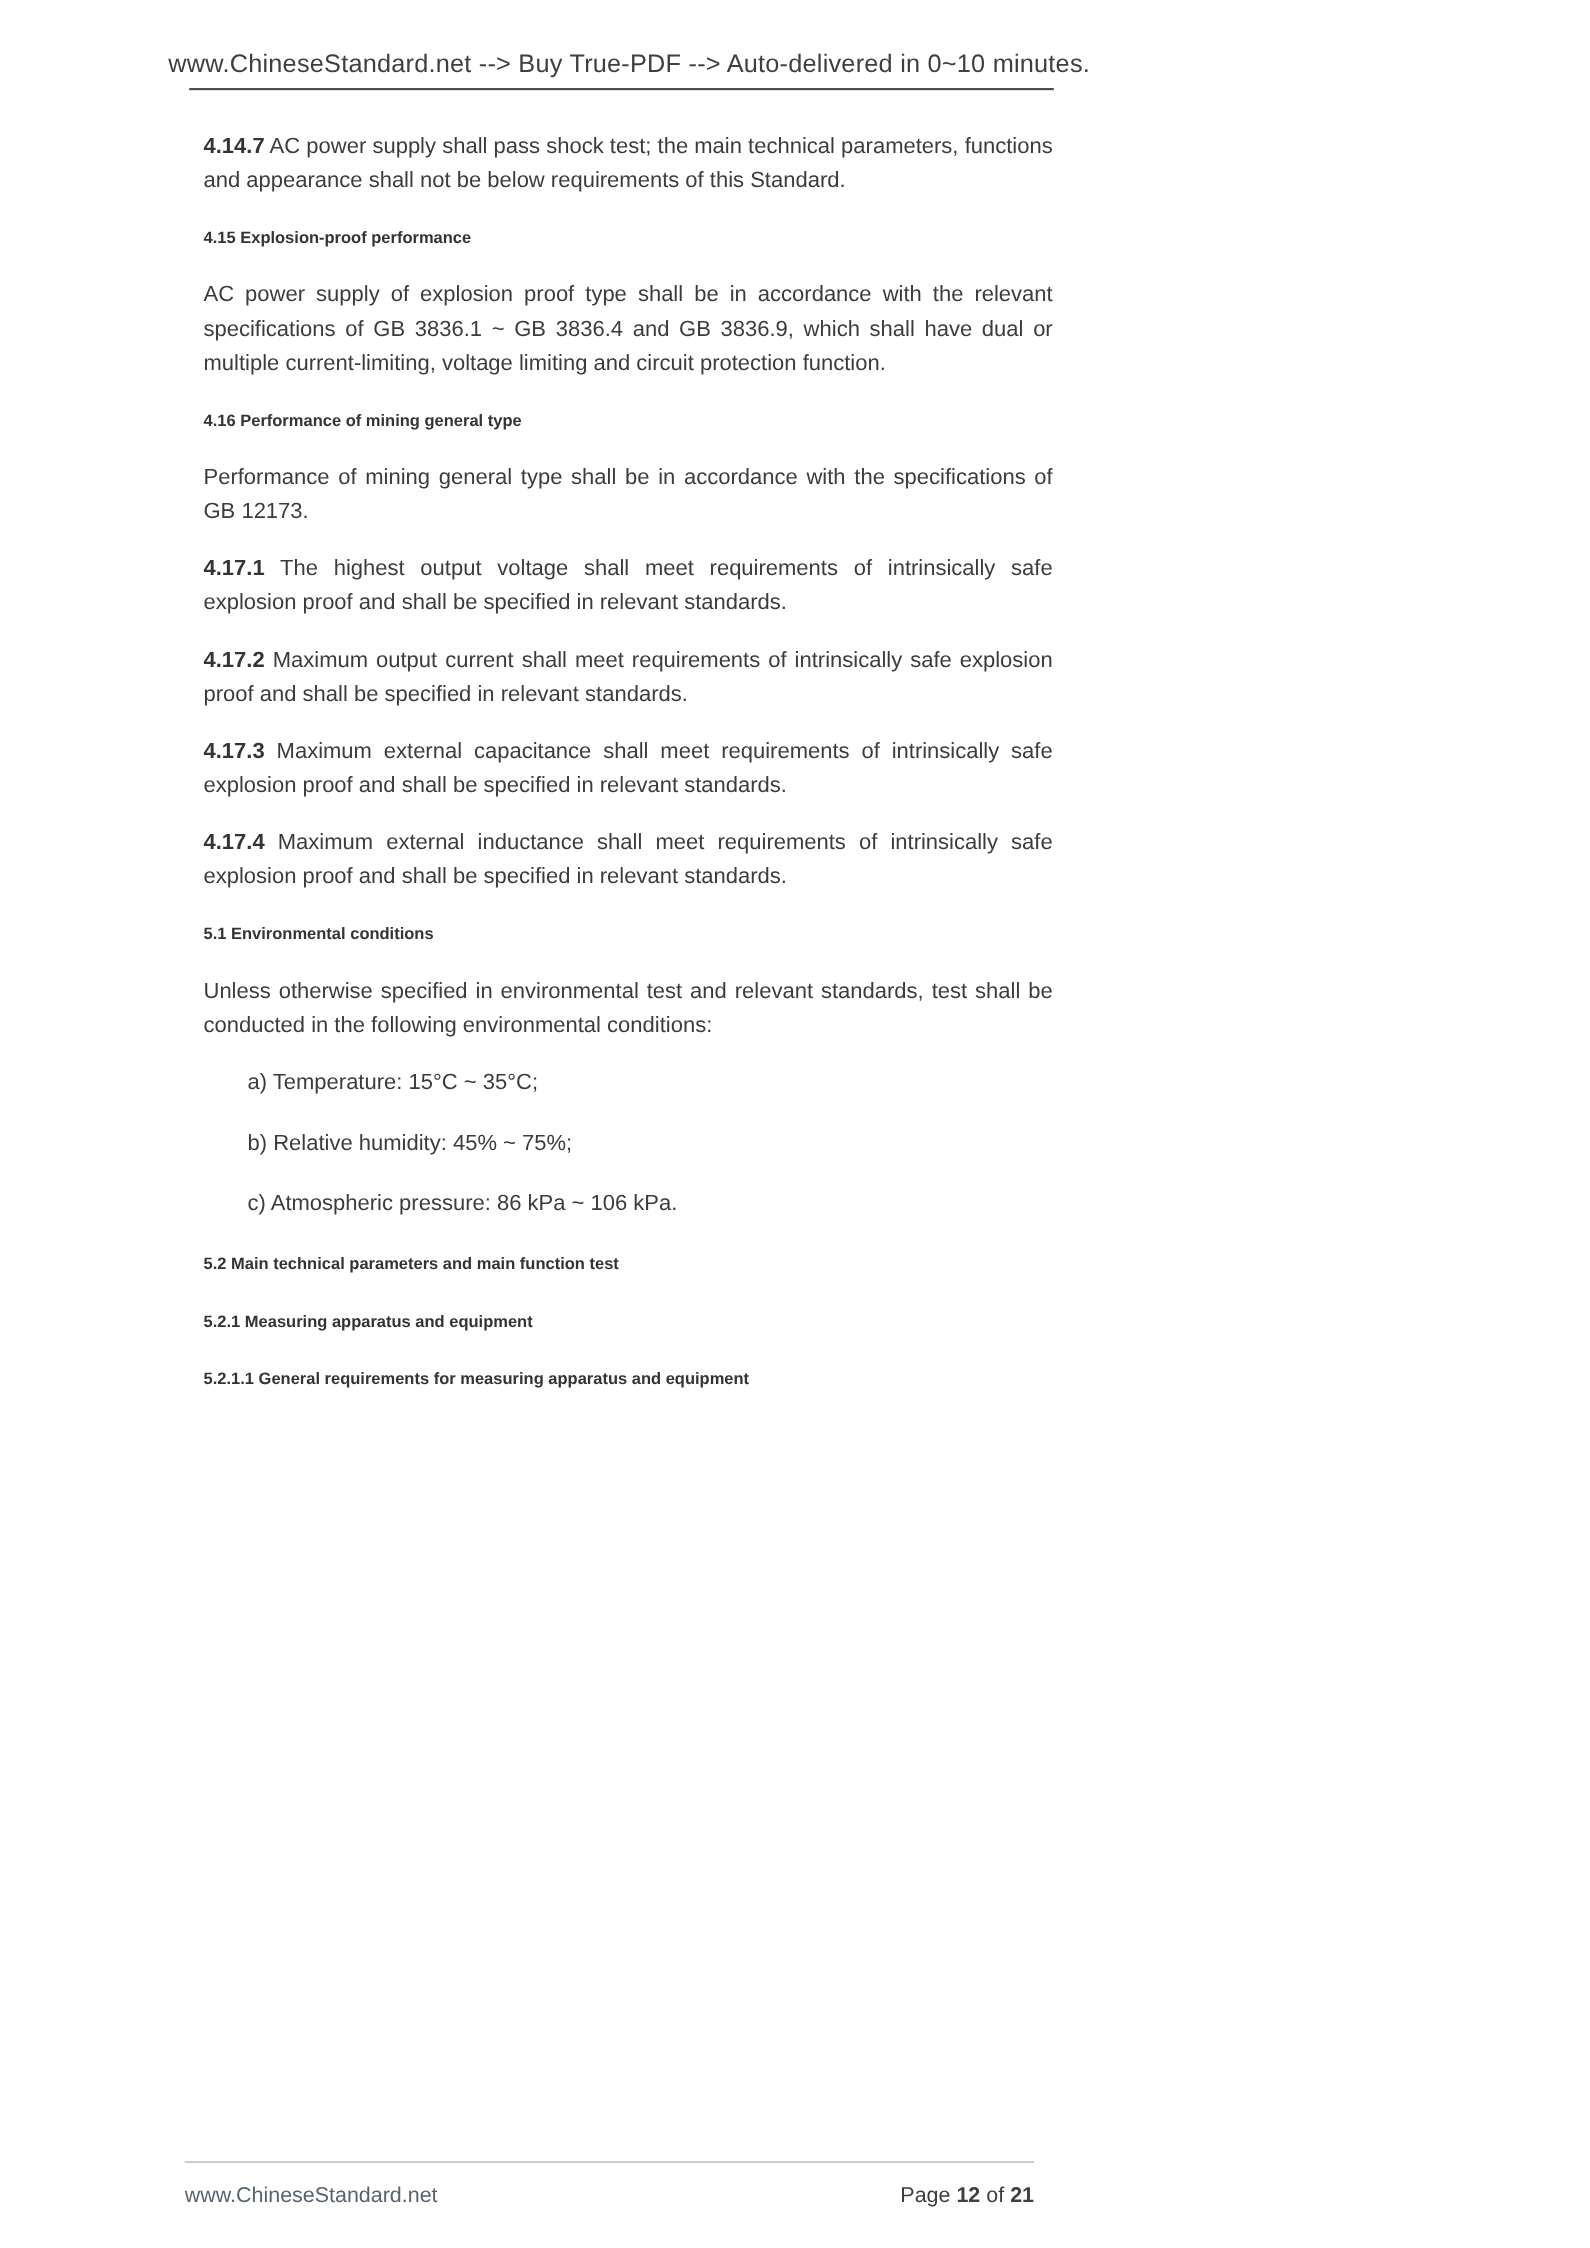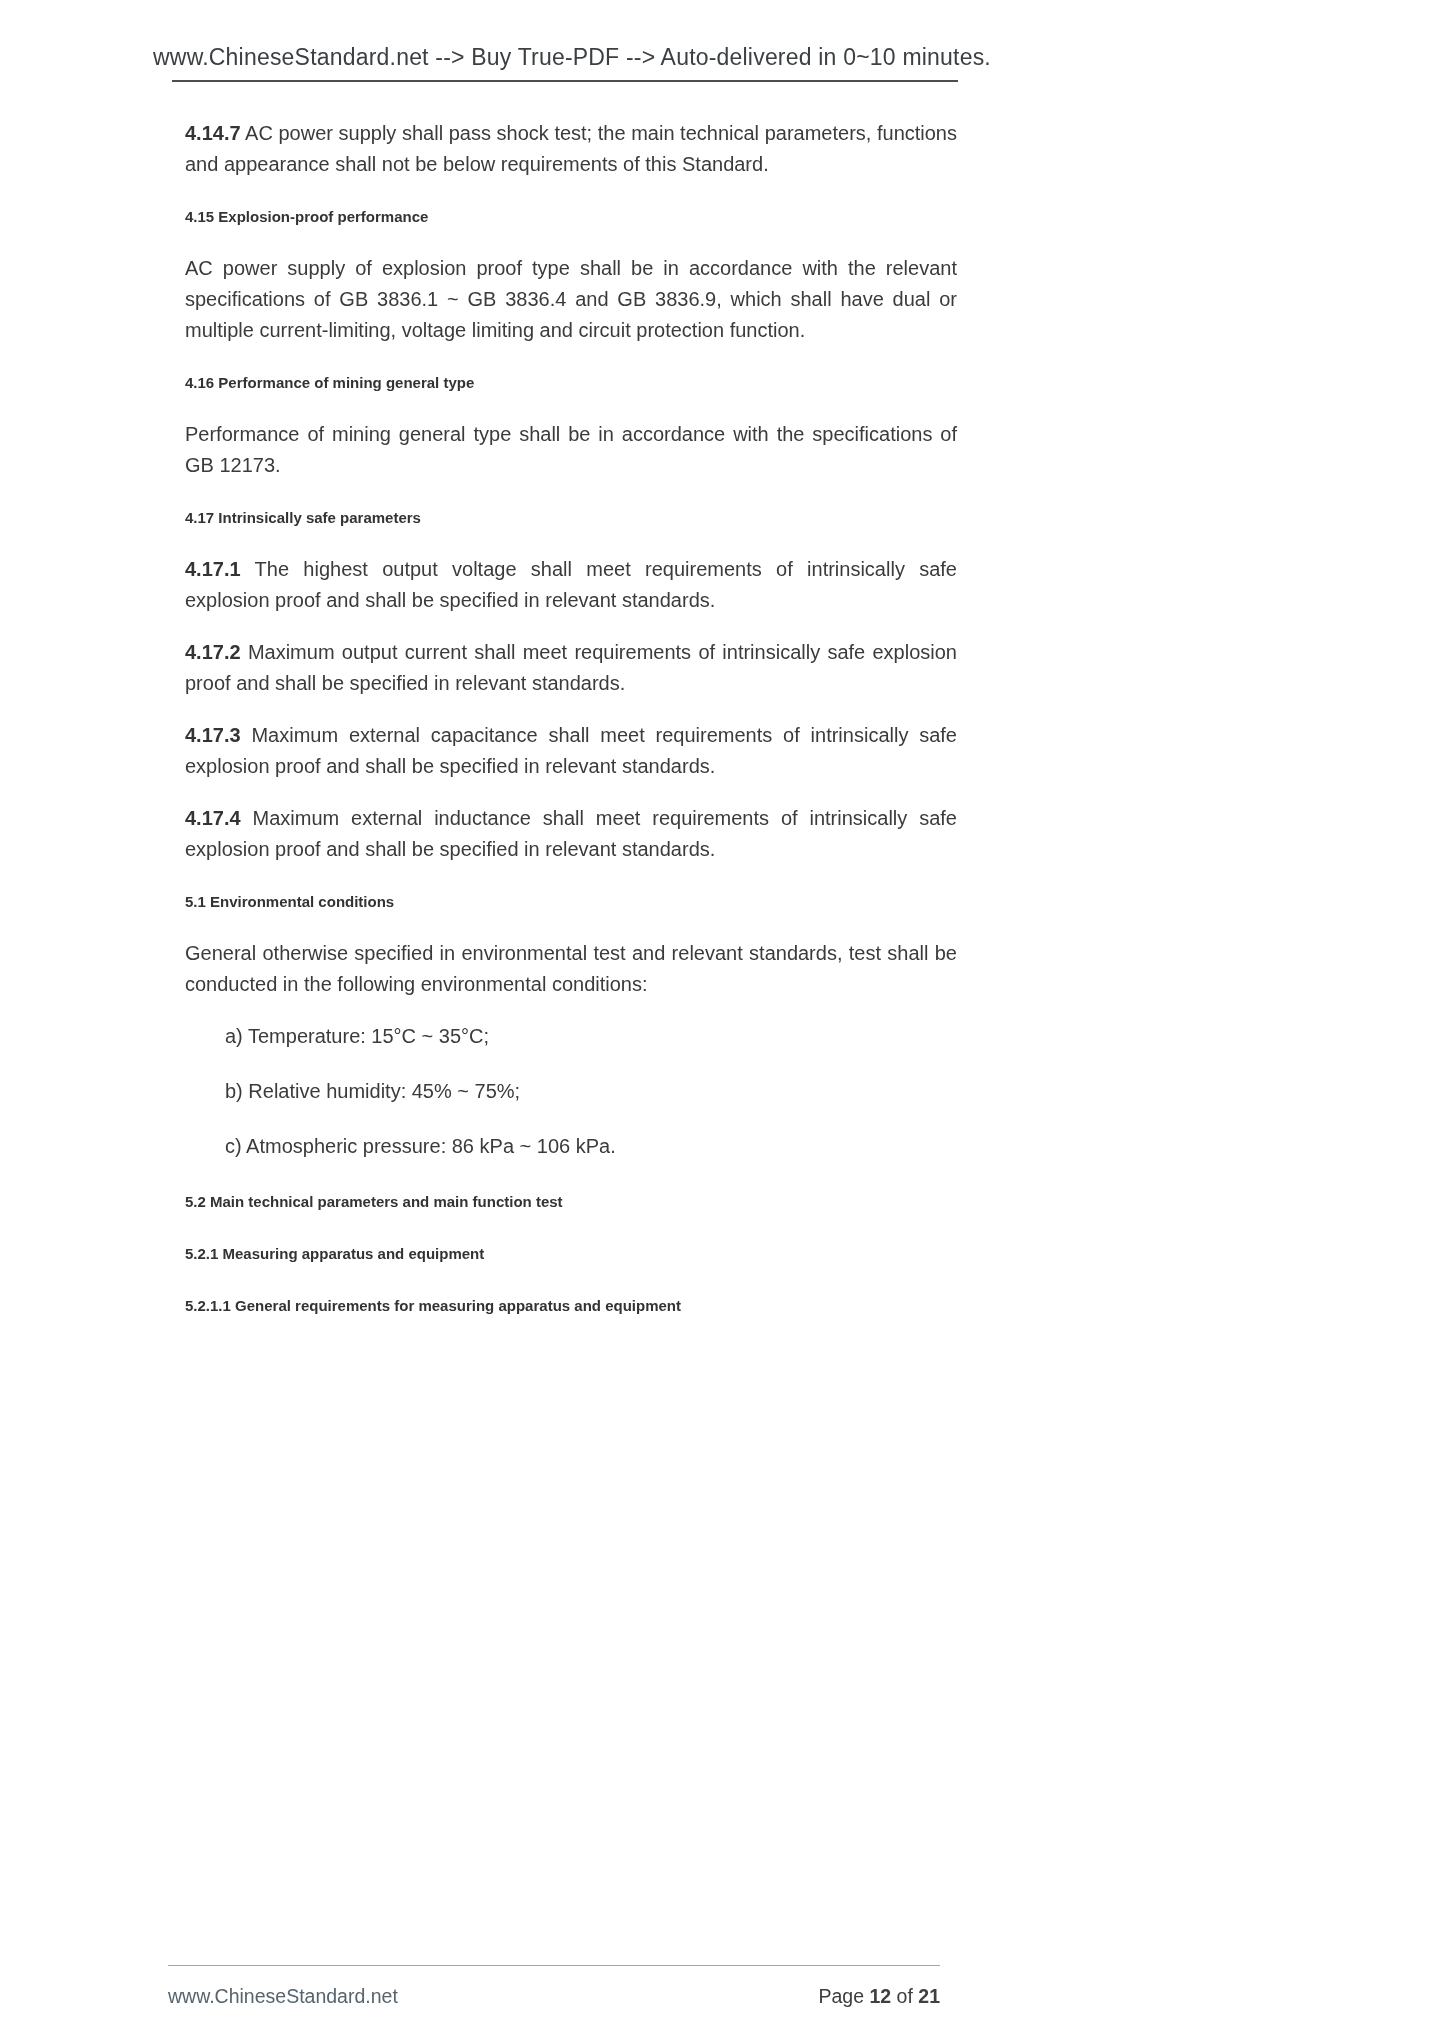--- a/index.html
+++ b/index.html
@@ -109,34 +109,33 @@
     <p class="para"><b>4.14.7</b> <span>AC power supply shall pass shock test; the main technical parameters, functions and appearance shall not be below requirements of this Standard.</span></p>
 
     <h3 class="sub">4.15 Explosion-proof performance</h3>
 
     <p class="para">AC power supply of explosion proof type shall be in accordance with the relevant specifications of GB 3836.1 ~ GB 3836.4 and GB 3836.9, which shall have dual or multiple current-limiting, voltage limiting and circuit protection function.</p>
 
     <h3 class="sub">4.16 Performance of mining general type</h3>
 
     <p class="para">Performance of mining general type shall be in accordance with the specifications of GB 12173.</p>
 
-    <h3 class="sub">4.17 Intrinsically safe parameters</h3>
 
     <p class="para"><b>4.17.1</b> <span>The highest output voltage shall meet requirements of intrinsically safe explosion proof and shall be specified in relevant standards.</span></p>
 
     <p class="para"><b>4.17.2</b> <span>Maximum output current shall meet requirements of intrinsically safe explosion proof and shall be specified in relevant standards.</span></p>
 
     <p class="para"><b>4.17.3</b> <span>Maximum external capacitance shall meet requirements of intrinsically safe explosion proof and shall be specified in relevant standards.</span></p>
 
     <p class="para"><b>4.17.4</b> <span>Maximum external inductance shall meet requirements of intrinsically safe explosion proof and shall be specified in relevant standards.</span></p>
 
 
     <h3 class="sub">5.1 Environmental conditions</h3>
 
-    <p class="para">General otherwise specified in environmental test and relevant standards, test shall be conducted in the following environmental conditions:</p>
+    <p class="para">Unless otherwise specified in environmental test and relevant standards, test shall be conducted in the following environmental conditions:</p>
 
     <p class="list">a) Temperature: 15°C ~ 35°C;</p>
 
     <p class="list">b) Relative humidity: 45% ~ 75%;</p>
 
     <p class="list">c) Atmospheric pressure: 86 kPa ~ 106 kPa.</p>
 
     <h3 class="sub">5.2 Main technical parameters and main function test</h3>
 
     <h3 class="sub">5.2.1 Measuring apparatus and equipment</h3>

